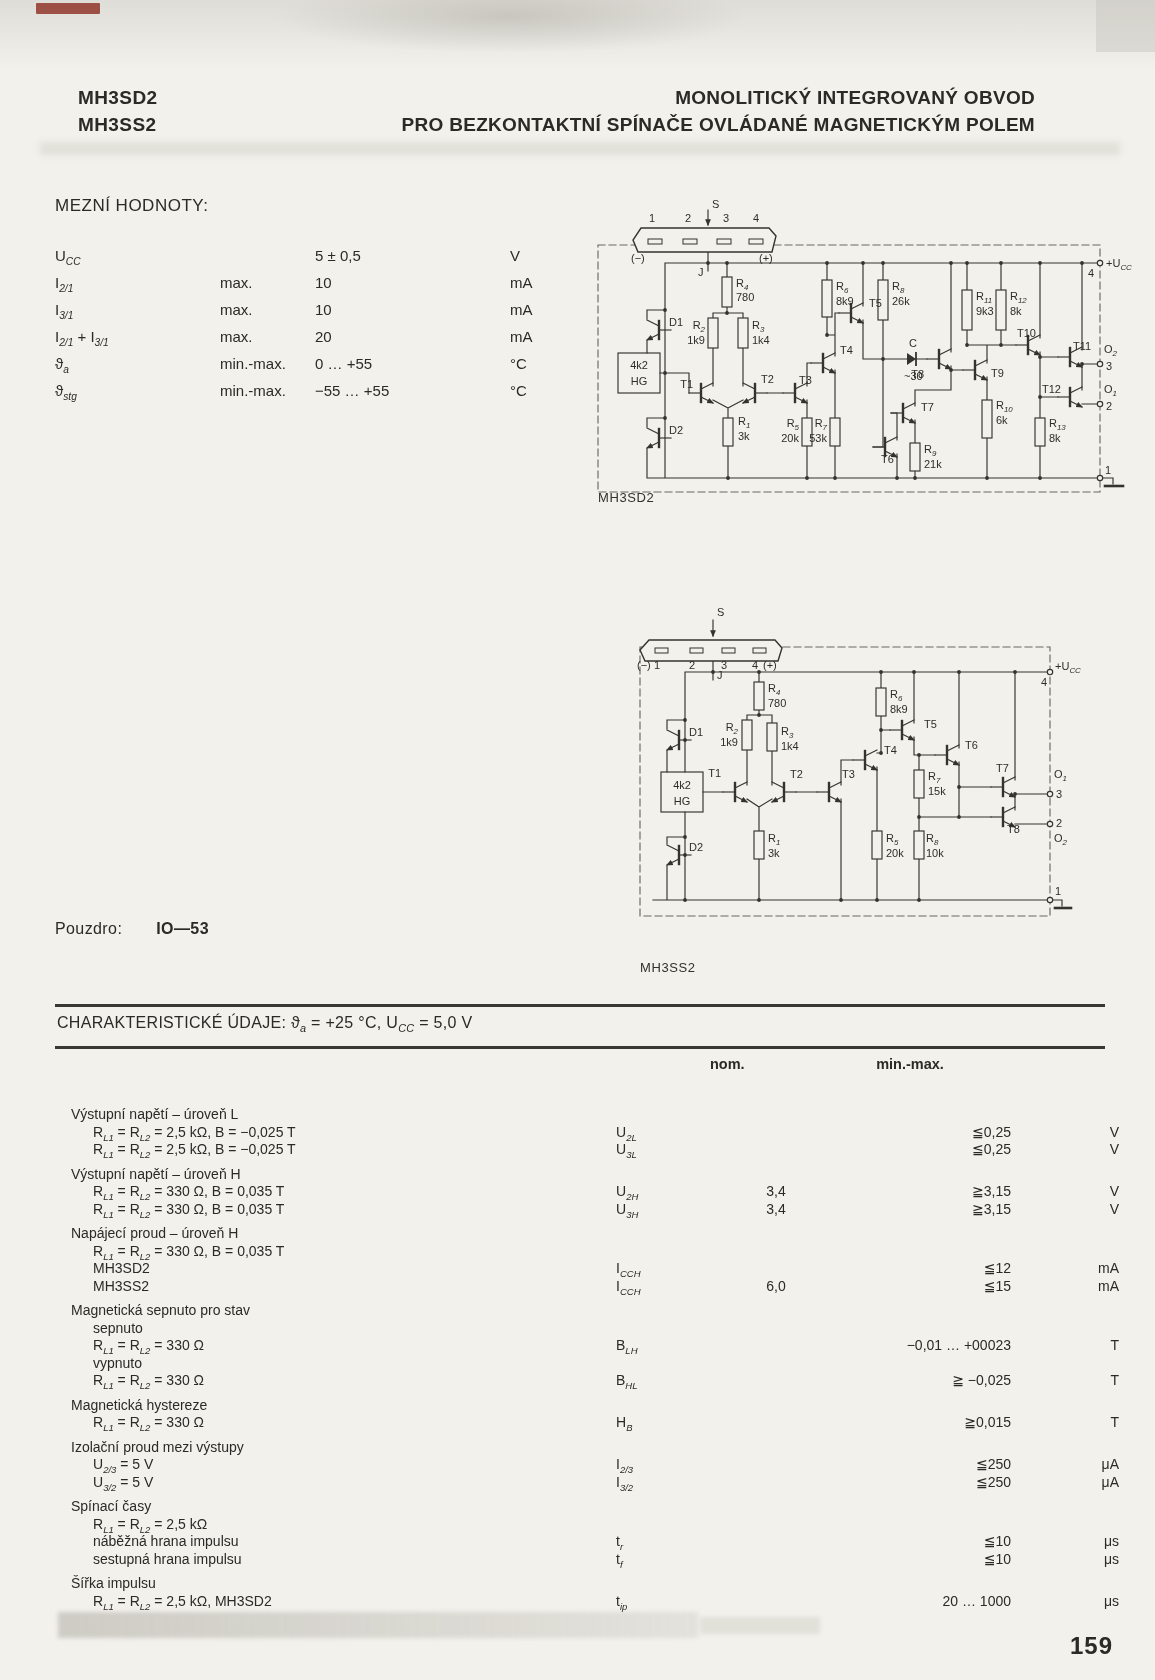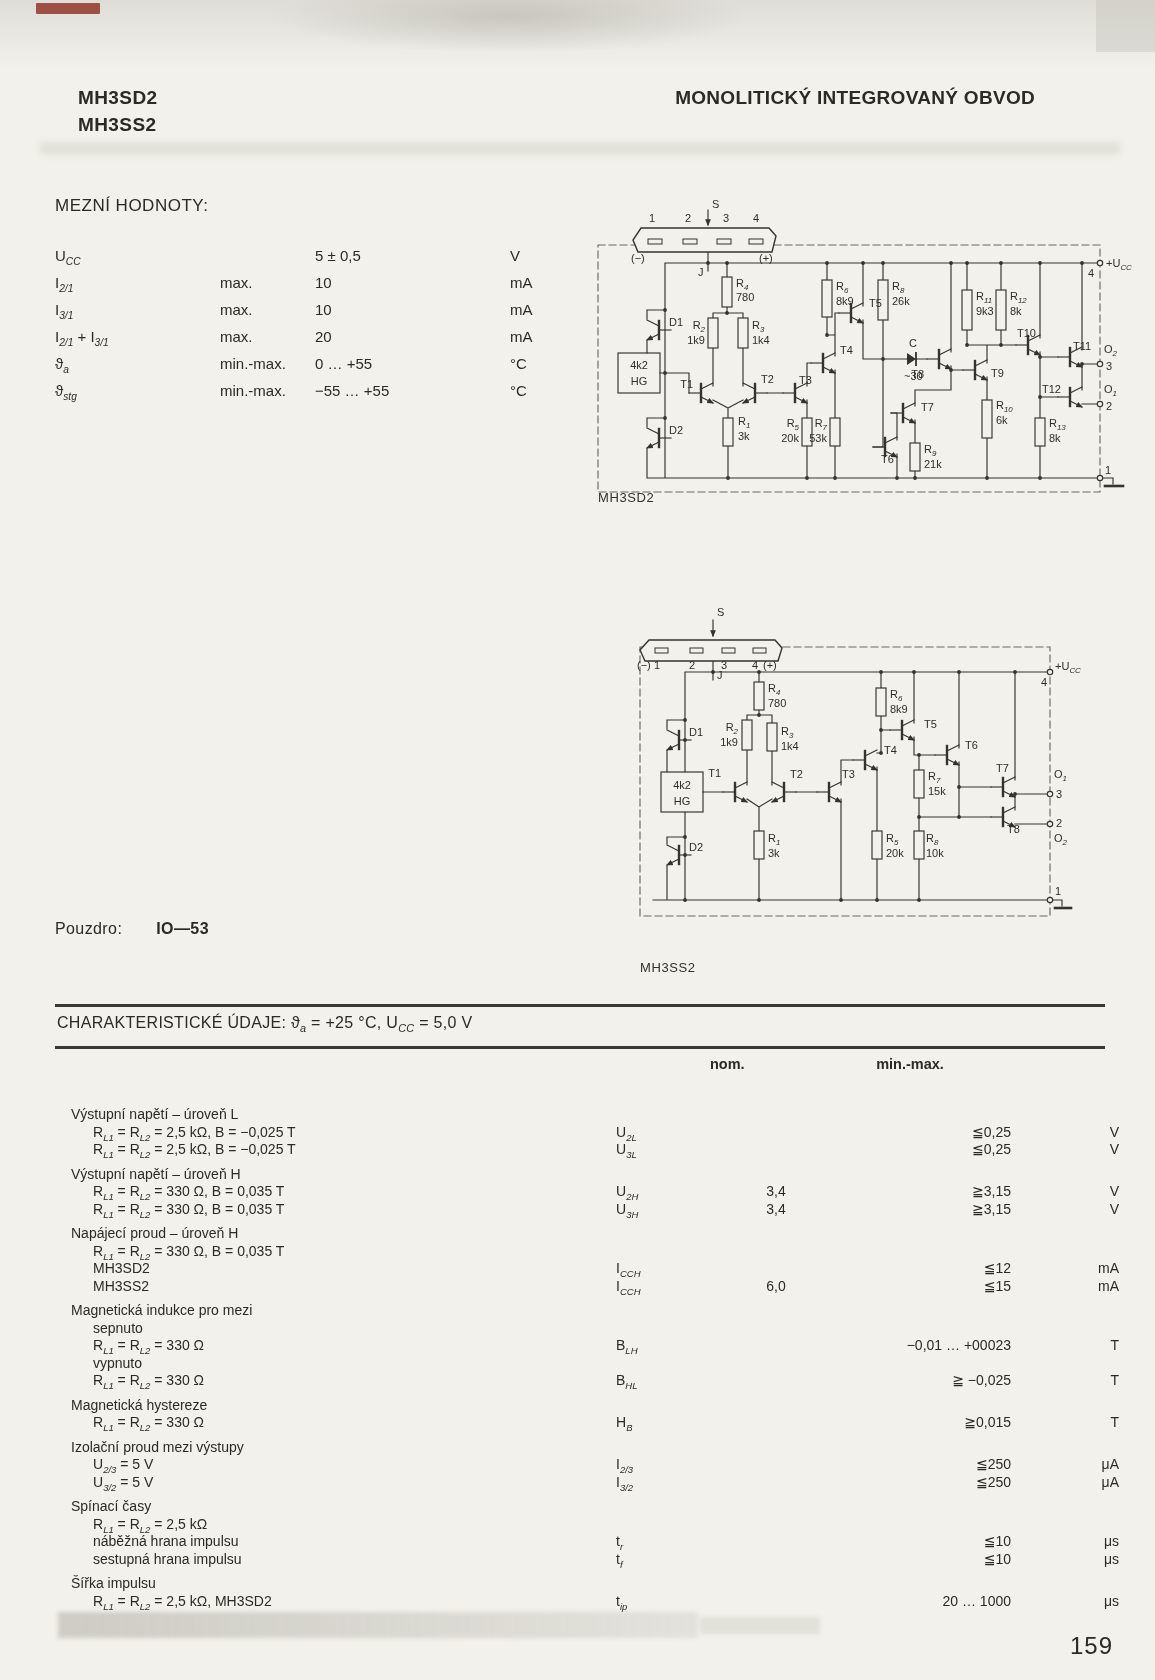--- a/index.html
+++ b/index.html
@@ -62,39 +62,40 @@
   .csec + .csec{margin-top:7px;}
   .crow{position:relative;height:17.5px;margin-left:16px;}
   .crow span{position:absolute;top:0;white-space:nowrap;}
   .crow .lbl{left:0;}
   .crow .lbl.ind{left:22px;}
   .crow .sym{left:545px;}
   .crow .nom{left:655px;width:100px;text-align:center;}
   .crow .mm{left:770px;width:170px;text-align:right;}
   .crow .un{left:1000px;width:48px;text-align:right;}
   
-  .pagenum{left:1070px;top:1632px;font-size:24px;font-weight:400;letter-spacing:1px;text-align:center;}
+  .pagenum{left:1070px;top:1632px;font-size:24px;font-weight:700;letter-spacing:1px;text-align:center;}
 </style>
 </head>
 <body>
 
 <div class="abs band-top"></div>
 <div class="abs blotch-top"></div>
 <div class="abs smudge-tr"></div>
 <div class="abs red-mark"></div>
 <div class="abs band-hdr"></div>
 <div class="abs band-bottom"></div>
 <div class="abs band-bottom2"></div>
 
 <div class="abs partnames">
   <div>MH3SD2</div>
   <div>MH3SS2</div>
 </div>
 <div class="abs doctitle">
   <div>MONOLITICKÝ INTEGROVANÝ OBVOD</div>
+  <div>PRO BEZKONTAKTNÍ SPÍNAČE OVLÁDANÉ MAGNETICKÝM POLEM</div>
 </div>
 
 <div class="abs limits-title">MEZNÍ HODNOTY:</div>
 <div class="abs limits-rows">
     <div class="lrow">
       <span class="sym">U<sub>CC</sub></span>
       <span class="cond"></span>
       <span class="val">5 ± 0,5</span>
       <span class="unit">V</span>
     </div>
@@ -512,21 +513,21 @@
       <div class="crow">
         <span class="lbl ind">MH3SS2</span>
         <span class="sym">I<sub>CCH</sub></span>
         <span class="nom">6,0</span>
         <span class="mm">≦15</span>
         <span class="un">mA</span>
       </div>
     </div>
     <div class="csec">
       <div class="crow">
-        <span class="lbl">Magnetická indukce pro mezi</span>
+        <span class="lbl">Magnetická sepnuto pro stav</span>
       </div>
       <div class="crow">
         <span class="lbl ind">sepnuto</span>
       </div>
       <div class="crow">
         <span class="lbl ind">R<sub>L1</sub> = R<sub>L2</sub> = 330 Ω</span>
         <span class="sym">B<sub>LH</sub></span>
         <span class="mm">−0,01 … +00023</span>
         <span class="un">T</span>
       </div>

